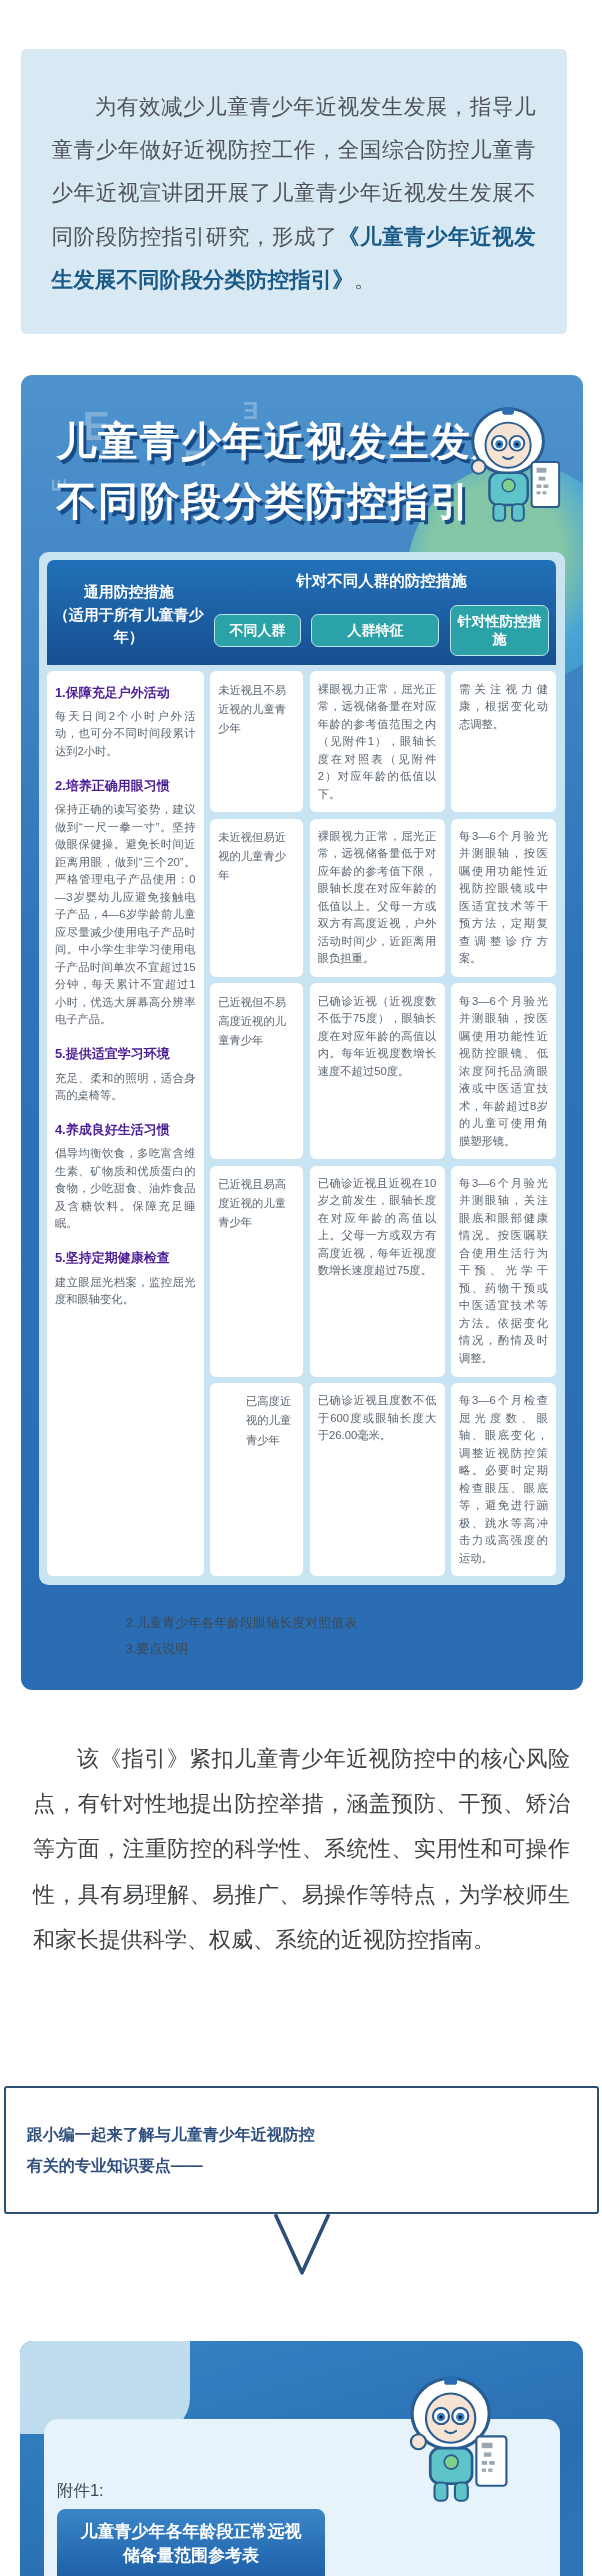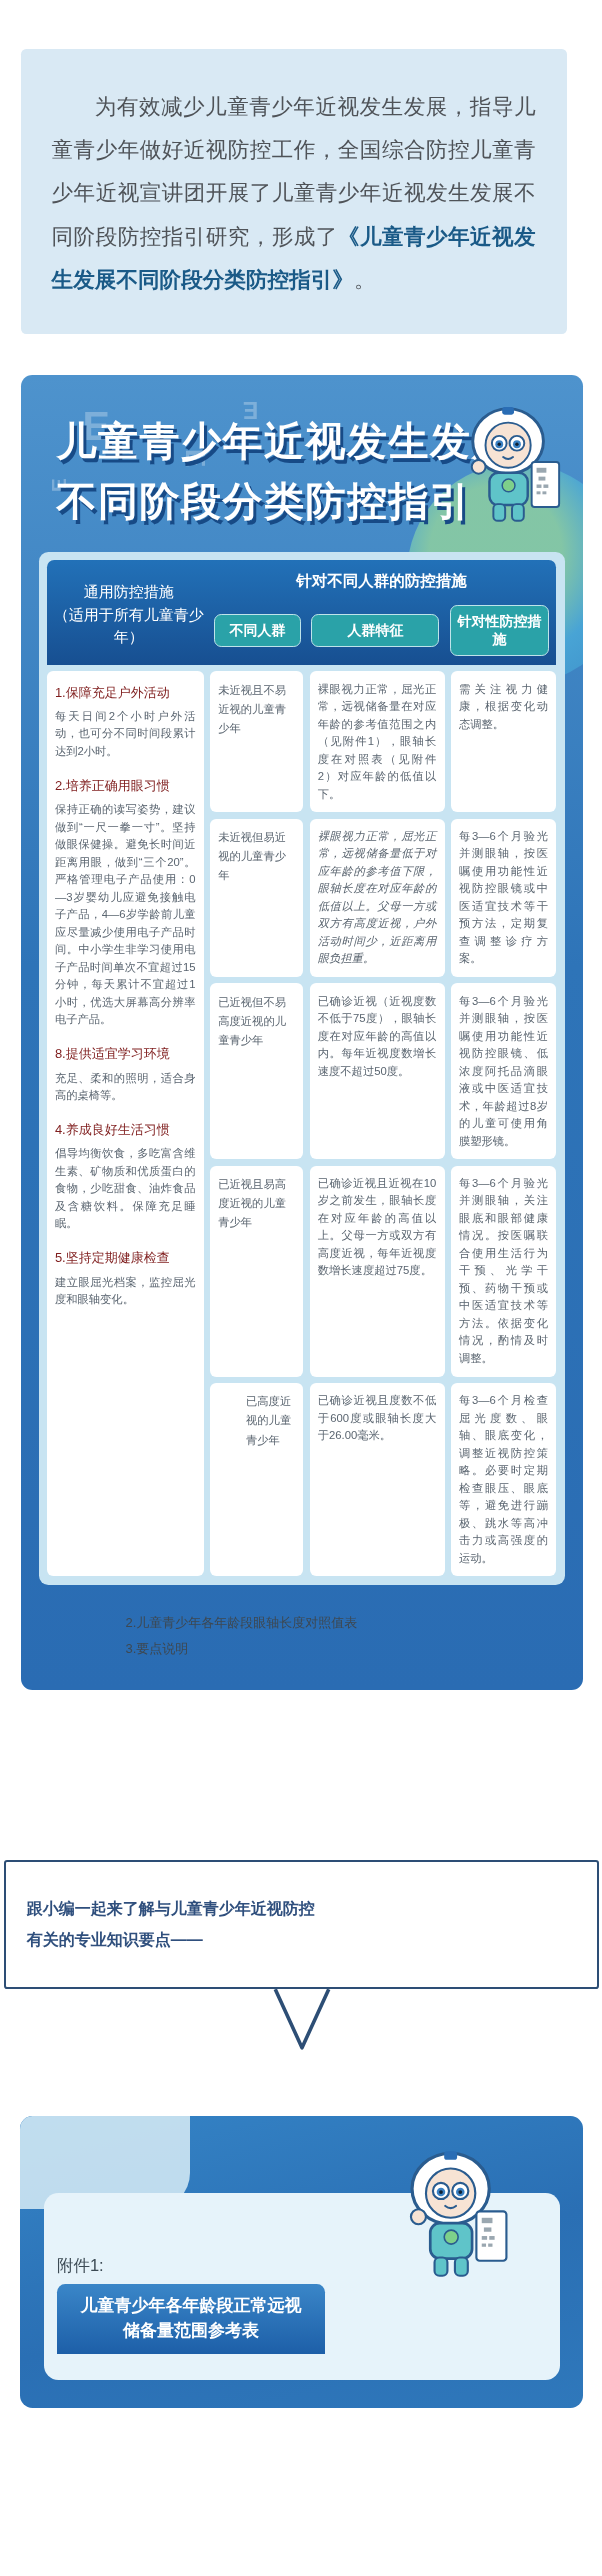--- a/index.html
+++ b/index.html
@@ -24,31 +24,31 @@
             background:radial-gradient(circle at 40% 40%,#8ed0a0 0 35%,#4aa9d8 60%,#3c8fc9 100%);
             opacity:.85;}
   .p1-title{position:relative;margin:36px 0 20.6px 36px;font-size:40px;line-height:1.5;color:#ffffff;
             font-weight:900;letter-spacing:1.5px;text-shadow:3.1px 3.6px 0 #174a86;z-index:2;}
   .mascot{position:absolute;z-index:3;}
   .p1-mascot{top:28px;right:15.5px;width:108px;}
   .p1-panel{position:relative;margin:0 18px;background:#c8e4f2;border-radius:9.3px;padding:8.2px;z-index:2;}
   .p1-head{display:grid;grid-template-columns:32fr 19fr 27.5fr 21.5fr;gap:6.2px;
            background:linear-gradient(180deg,#2271b8,#174f91);border-radius:7.2px 7.2px 0 0;
            padding:8.2px 5.2px 3.1px 5.2px;align-items:center;}
-  .p1-gen-head{grid-column:1;grid-row:1 / 3;text-align:center;color:#fff;font-weight:normal;
+  .p1-gen-head{grid-column:1;grid-row:1 / 3;text-align:center;color:#fff;font-weight:bold;
                font-size:15px;line-height:1.5;}
   .p1-target-title{grid-column:2 / 5;grid-row:1;text-align:center;color:#fff;font-weight:bold;
                font-size:15.5px;padding:3.1px 0 7.2px;}
   .pill{background:#2aa2a8;border:1.5px solid #bfe4ea;border-radius:7.2px;color:#fff;font-weight:bold;
         font-size:14px;text-align:center;padding:6.2px 2.1px;margin:0 2.1px 6.2px;}
   .p1-body{display:grid;grid-template-columns:32fr 19fr 27.5fr 21.5fr;gap:6.2px;margin-top:6.2px;}
   .card{background:#fff;border-radius:6.2px;padding:9.3px 8.2px;font-size:11.3px;line-height:1.55;
         color:#5a6570;text-align:justify;}
   .gen-card{grid-column:1;grid-row:1 / 6;}
-  .gen-title{color:#7f1d1d;font-size:13px;font-weight:normal;margin:15.5px 0 5.2px;}
+  .gen-title{color:#4c1d95;font-size:13px;font-weight:bold;margin:15.5px 0 5.2px;}
   .gen-title:first-child{margin-top:2.1px;}
   .gen-body{margin:0;}
   .c-group{text-align:left;line-height:1.7;}
   .p1-attach{margin:26px 0 5.2px 62px;font-size:13px;color:#3d4852;line-height:1.9;}
   .p1-attach p{margin:2.1px 0;}
   .p1-attach .indent{margin-left:43px;}
 
   
   .grid-bg{background-image:linear-gradient(#edf0f4 0.5px,transparent 0.5px),
                             linear-gradient(90deg,#edf0f4 0.5px,transparent 0.5px);
@@ -130,34 +130,34 @@
         <div class="pill" style="grid-column:3;">人群特征</div>
         <div class="pill" style="grid-column:4;">针对性防控措施</div>
       </div>
 
       <div class="p1-body">
         <div class="card gen-card">
           <h3 class="gen-title">1.保障充足户外活动</h3>
           <p class="gen-body">每天日间2个小时户外活动，也可分不同时间段累计达到2小时。</p>
           <h3 class="gen-title">2.培养正确用眼习惯</h3>
           <p class="gen-body">保持正确的读写姿势，建议做到“一尺一拳一寸”。坚持做眼保健操。避免长时间近距离用眼，做到“三个20”。严格管理电子产品使用：0—3岁婴幼儿应避免接触电子产品，4—6岁学龄前儿童应尽量减少使用电子产品时间。中小学生非学习使用电子产品时间单次不宜超过15分钟，每天累计不宜超过1小时，优选大屏幕高分辨率电子产品。</p>
-          <h3 class="gen-title">8.提供适宜学习环境</h3>
+          <h3 class="gen-title">5.提供适宜学习环境</h3>
           <p class="gen-body">充足、柔和的照明，适合身高的桌椅等。</p>
           <h3 class="gen-title">4.养成良好生活习惯</h3>
           <p class="gen-body">倡导均衡饮食，多吃富含维生素、矿物质和优质蛋白的食物，少吃甜食、油炸食品及含糖饮料。保障充足睡眠。</p>
           <h3 class="gen-title">5.坚持定期健康检查</h3>
           <p class="gen-body">建立眼屈光档案，监控屈光度和眼轴变化。</p>
         </div>
 
         <div class="card c-group" style="grid-column:2;grid-row:1;">未近视且不易近视的儿童青少年</div>
         <div class="card" style="grid-column:3;grid-row:1;">裸眼视力正常，屈光正常，远视储备量在对应年龄的参考值范围之内（见附件1），眼轴长度在对照表（见附件2）对应年龄的低值以下。</div>
         <div class="card" style="grid-column:4;grid-row:1;">需关注视力健康，根据变化动态调整。</div>
 
         <div class="card c-group" style="grid-column:2;grid-row:2;">未近视但易近视的儿童青少年</div>
-        <div class="card" style="grid-column:3;grid-row:2;font-style:italic;">裸眼视力正常，屈光正常，远视储备量低于对应年龄的参考值下限，眼轴长度在对应年龄的低值以上。父母一方或双方有高度近视，户外活动时间少，近距离用眼负担重。</div>
+        <div class="card" style="grid-column:3;grid-row:2;">裸眼视力正常，屈光正常，远视储备量低于对应年龄的参考值下限，眼轴长度在对应年龄的低值以上。父母一方或双方有高度近视，户外活动时间少，近距离用眼负担重。</div>
         <div class="card" style="grid-column:4;grid-row:2;">每3—6个月验光并测眼轴，按医嘱使用功能性近视防控眼镜或中医适宜技术等干预方法，定期复查调整诊疗方案。</div>
 
         <div class="card c-group" style="grid-column:2;grid-row:3;">已近视但不易高度近视的儿童青少年</div>
         <div class="card" style="grid-column:3;grid-row:3;">已确诊近视（近视度数不低于75度），眼轴长度在对应年龄的高值以内。每年近视度数增长速度不超过50度。</div>
         <div class="card" style="grid-column:4;grid-row:3;">每3—6个月验光并测眼轴，按医嘱使用功能性近视防控眼镜、低浓度阿托品滴眼液或中医适宜技术，年龄超过8岁的儿童可使用角膜塑形镜。</div>
 
         <div class="card c-group" style="grid-column:2;grid-row:4;">已近视且易高度近视的儿童青少年</div>
         <div class="card" style="grid-column:3;grid-row:4;">已确诊近视且近视在10岁之前发生，眼轴长度在对应年龄的高值以上。父母一方或双方有高度近视，每年近视度数增长速度超过75度。</div>
         <div class="card" style="grid-column:4;grid-row:4;">每3—6个月验光并测眼轴，关注眼底和眼部健康情况。按医嘱联合使用生活行为干预、光学干预、药物干预或中医适宜技术等方法。依据变化情况，酌情及时调整。</div>
 
@@ -167,20 +167,21 @@
       </div>
     </div>
 
     <div class="p1-attach">
       <p class="indent">2.儿童青少年各年龄段眼轴长度对照值表</p>
       <p class="indent">3.要点说明</p>
     </div>
   </section>
 
   <div class="grid-bg">
+    <p class="para2">该《指引》紧扣儿童青少年近视防控中的核心风险点，有针对性地提出防控举措，涵盖预防、干预、矫治等方面，注重防控的科学性、系统性、实用性和可操作性，具有易理解、易推广、易操作等特点，为学校师生和家长提供科学、权威、系统的近视防控指南。</p>
 
     <section class="callout">
       <p>
         <span>跟小编一起来了解与儿童青少年近视防控</span><br>
         <span>有关的专业知识要点——</span>
       </p>
     </section>
     <svg class="arrow-down" viewBox="0 0 140 130">
       <path d="M18 4 L70 118 L122 4" fill="#ffffff" stroke="#2d4e75" stroke-width="7" stroke-linejoin="round"></path>
     </svg>

